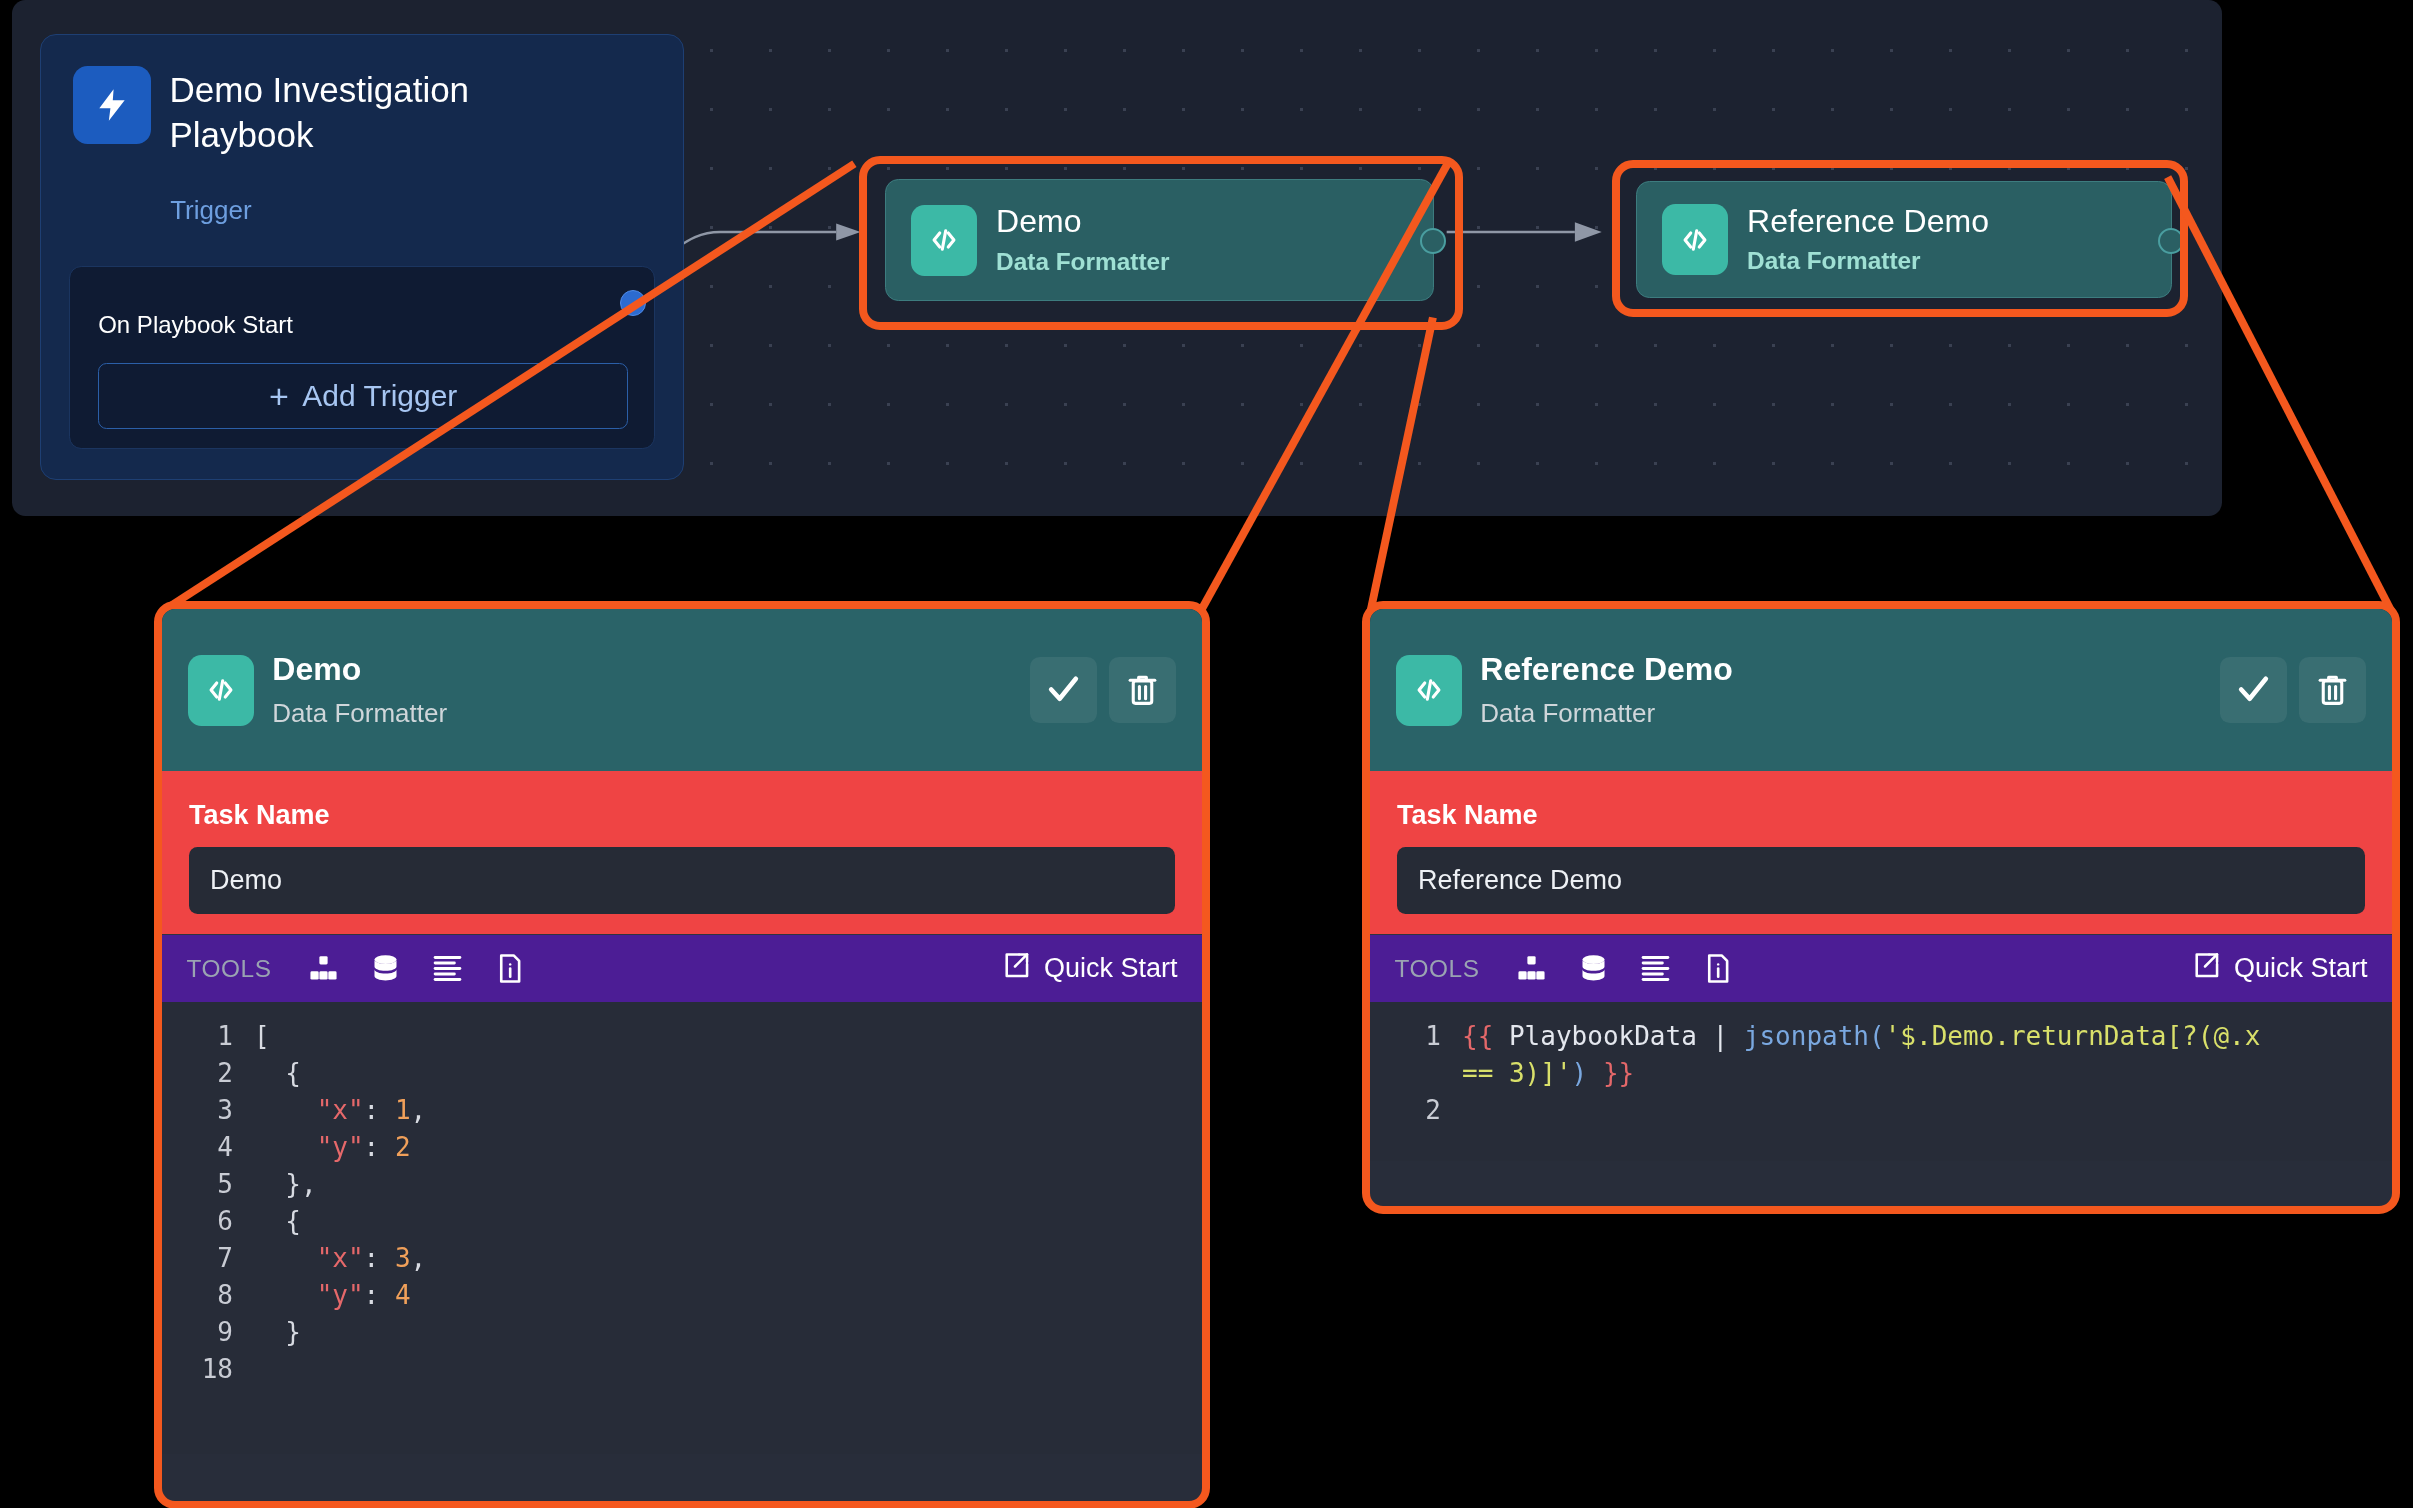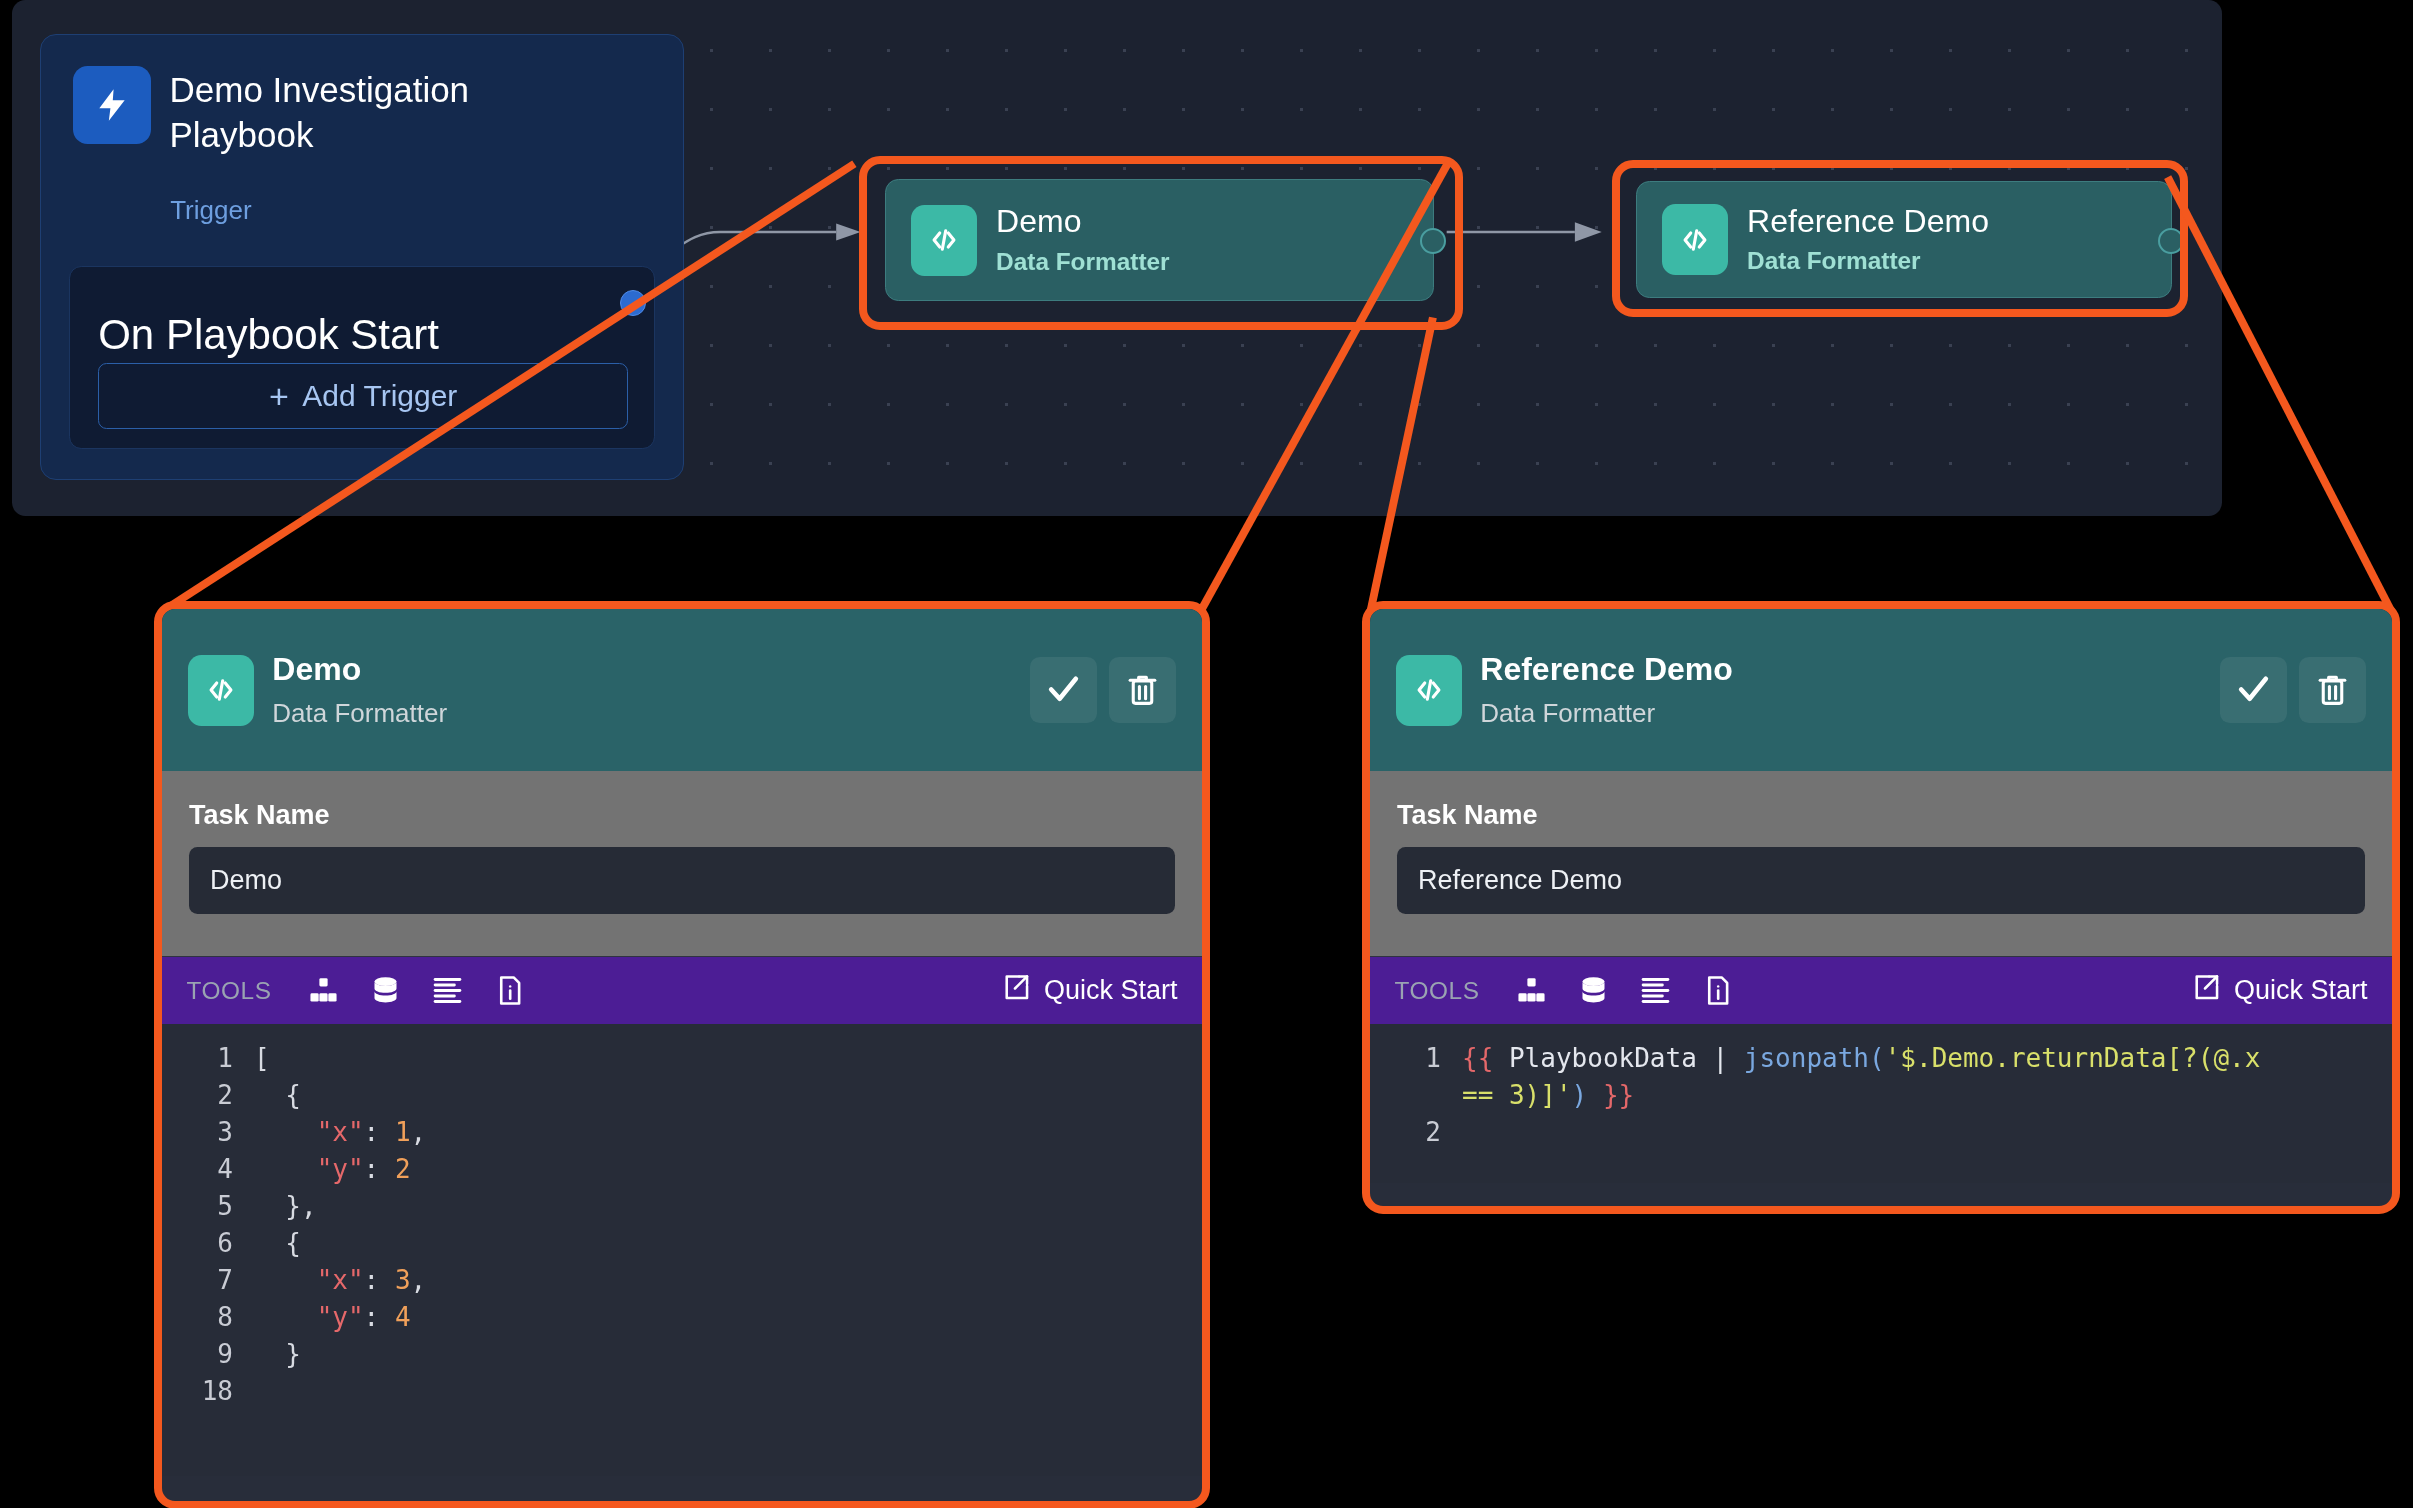--- a/index.html
+++ b/index.html
@@ -47,21 +47,21 @@
     color:#6e9fe0; font-size: 26px; font-weight: 400;
   }
   .trigger-body {
     position: absolute; left: 28px; top: 231px;
     width: 586px; height: 183px;
     background: #0f1b33; border-radius: 12.2px;
     border: 1.2px solid #1b3560;
   }
   .trigger-body-label {
     position:absolute; left: 28px; top: 44px;
-    color:#ffffff; font-size: 42px;
+    color:#ffffff; font-size: 24px;
   }
   .add-trigger-btn {
     position:absolute; left: 28px; top: 96px;
     width: 530px; height: 66px;
     border: 1.8px solid #2b5fa8; border-radius: 8.5px;
     display:flex; align-items:center; justify-content:center; gap: 13.4px;
     color:#a7c6f2; font-size: 30px;
   }
   .plus-glyph { font-size: 34px; color:#a7c6f2; line-height: 1; }
   .port-dot {
@@ -134,21 +134,21 @@
   .panel-title { color:#ffffff; font-size: 32px; font-weight: 700; }
   .panel-subtitle { color:#cfd6da; font-size: 26px; margin-top: 9.8px; font-weight:400; }
   .head-actions { position:absolute; right: 26px; top: 50%; transform: translateY(-50%); display:flex; gap: 12.2px; }
   .head-btn {
     width: 67px; height: 66px; border-radius: 9.8px;
     background: rgba(255,255,255,0.07);
     display:flex; align-items:center; justify-content:center;
   }
   .head-btn svg { width: 37px; height: 37px; }
 
-  .panel-body { background:#737373; padding: 29px 27px 42px 27px; }
+  .panel-body { background:#ef4444; padding: 29px 27px 20px 27px; }
   .field-label { color:#ffffff; font-size: 27px; font-weight:700; }
   .field-input {
     margin-top: 16px; height: 67px;
     background: #262b36; border-radius: 8.5px;
     display:flex; align-items:center; padding-left: 21px;
     color:#eef1f5; font-size: 27px;
   }
 
   .tools-bar {
     background:#4c1d95; height: 68px;

